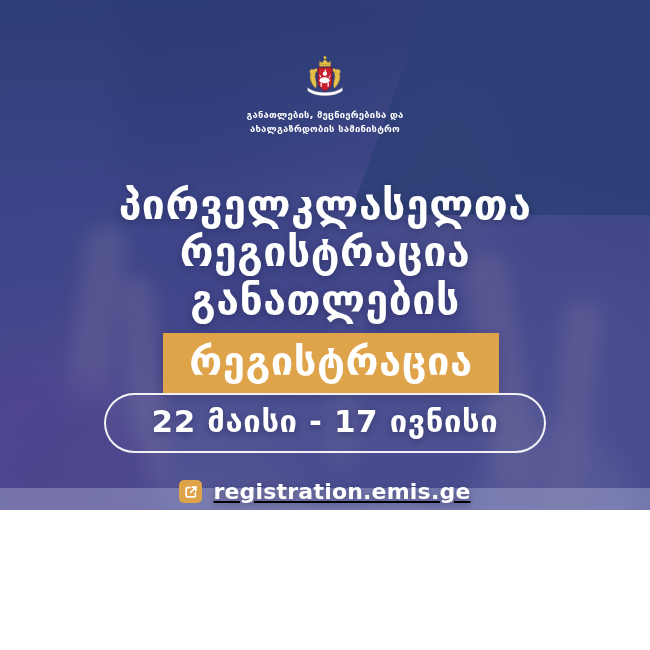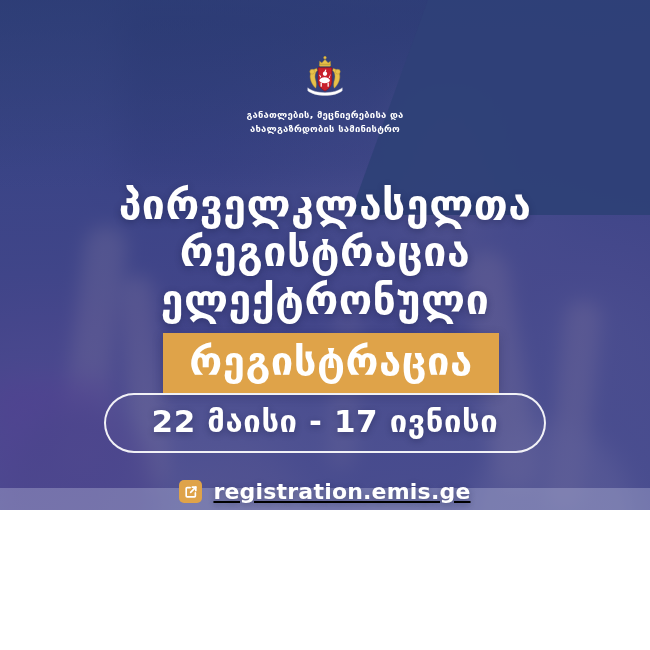--- a/index.html
+++ b/index.html
@@ -270,21 +270,21 @@
       </svg>
       <div class="ministry">
         <div>განათლების, მეცნიერებისა და</div>
         <div>ახალგაზრდობის სამინისტრო</div>
       </div>
     </div>
 
     <div class="headline">
       <span class="ln">პირველკლასელთა</span>
       <span class="ln">რეგისტრაცია</span>
-      <span class="ln">ელექტრონული</span>
+      <span class="ln">განათლების</span>
     </div>
 
     <div class="badge-wrap">
       <div class="badge">რეგისტრაცია</div>
     </div>
 
     <div class="date-pill">22 მაისი - 17 ივნისი</div>
 
     <div class="url-row">
       <span class="url-icon">

